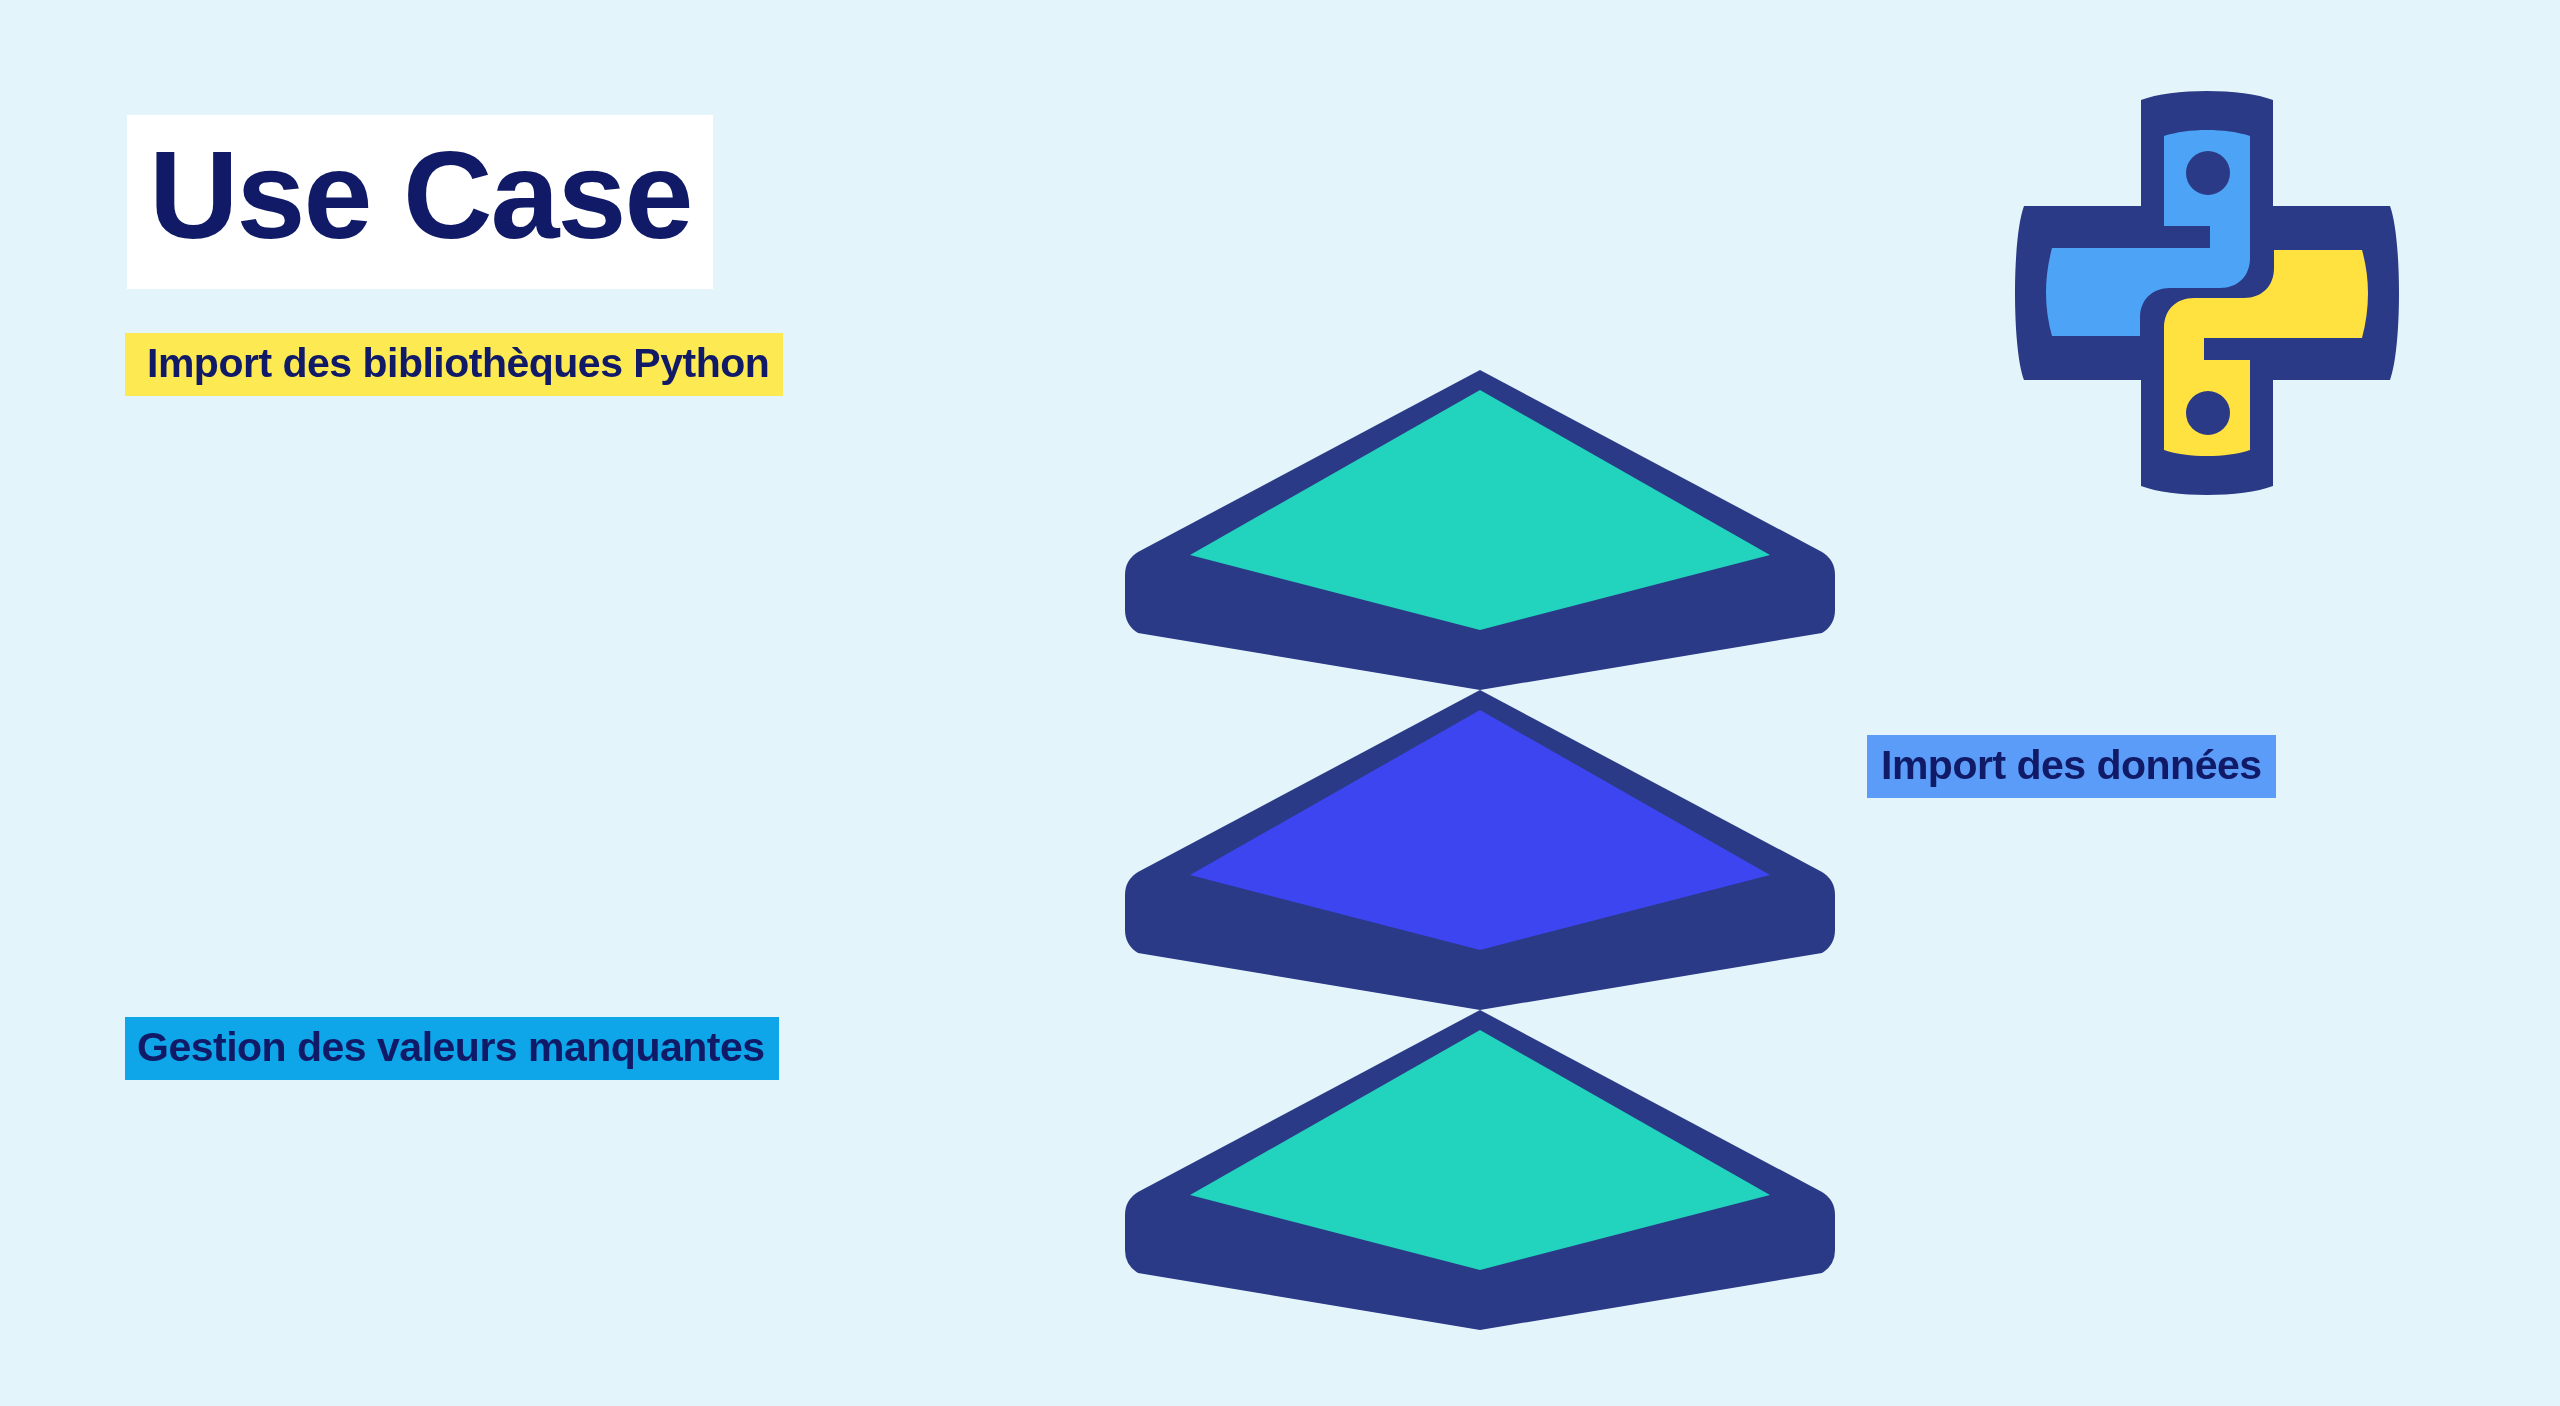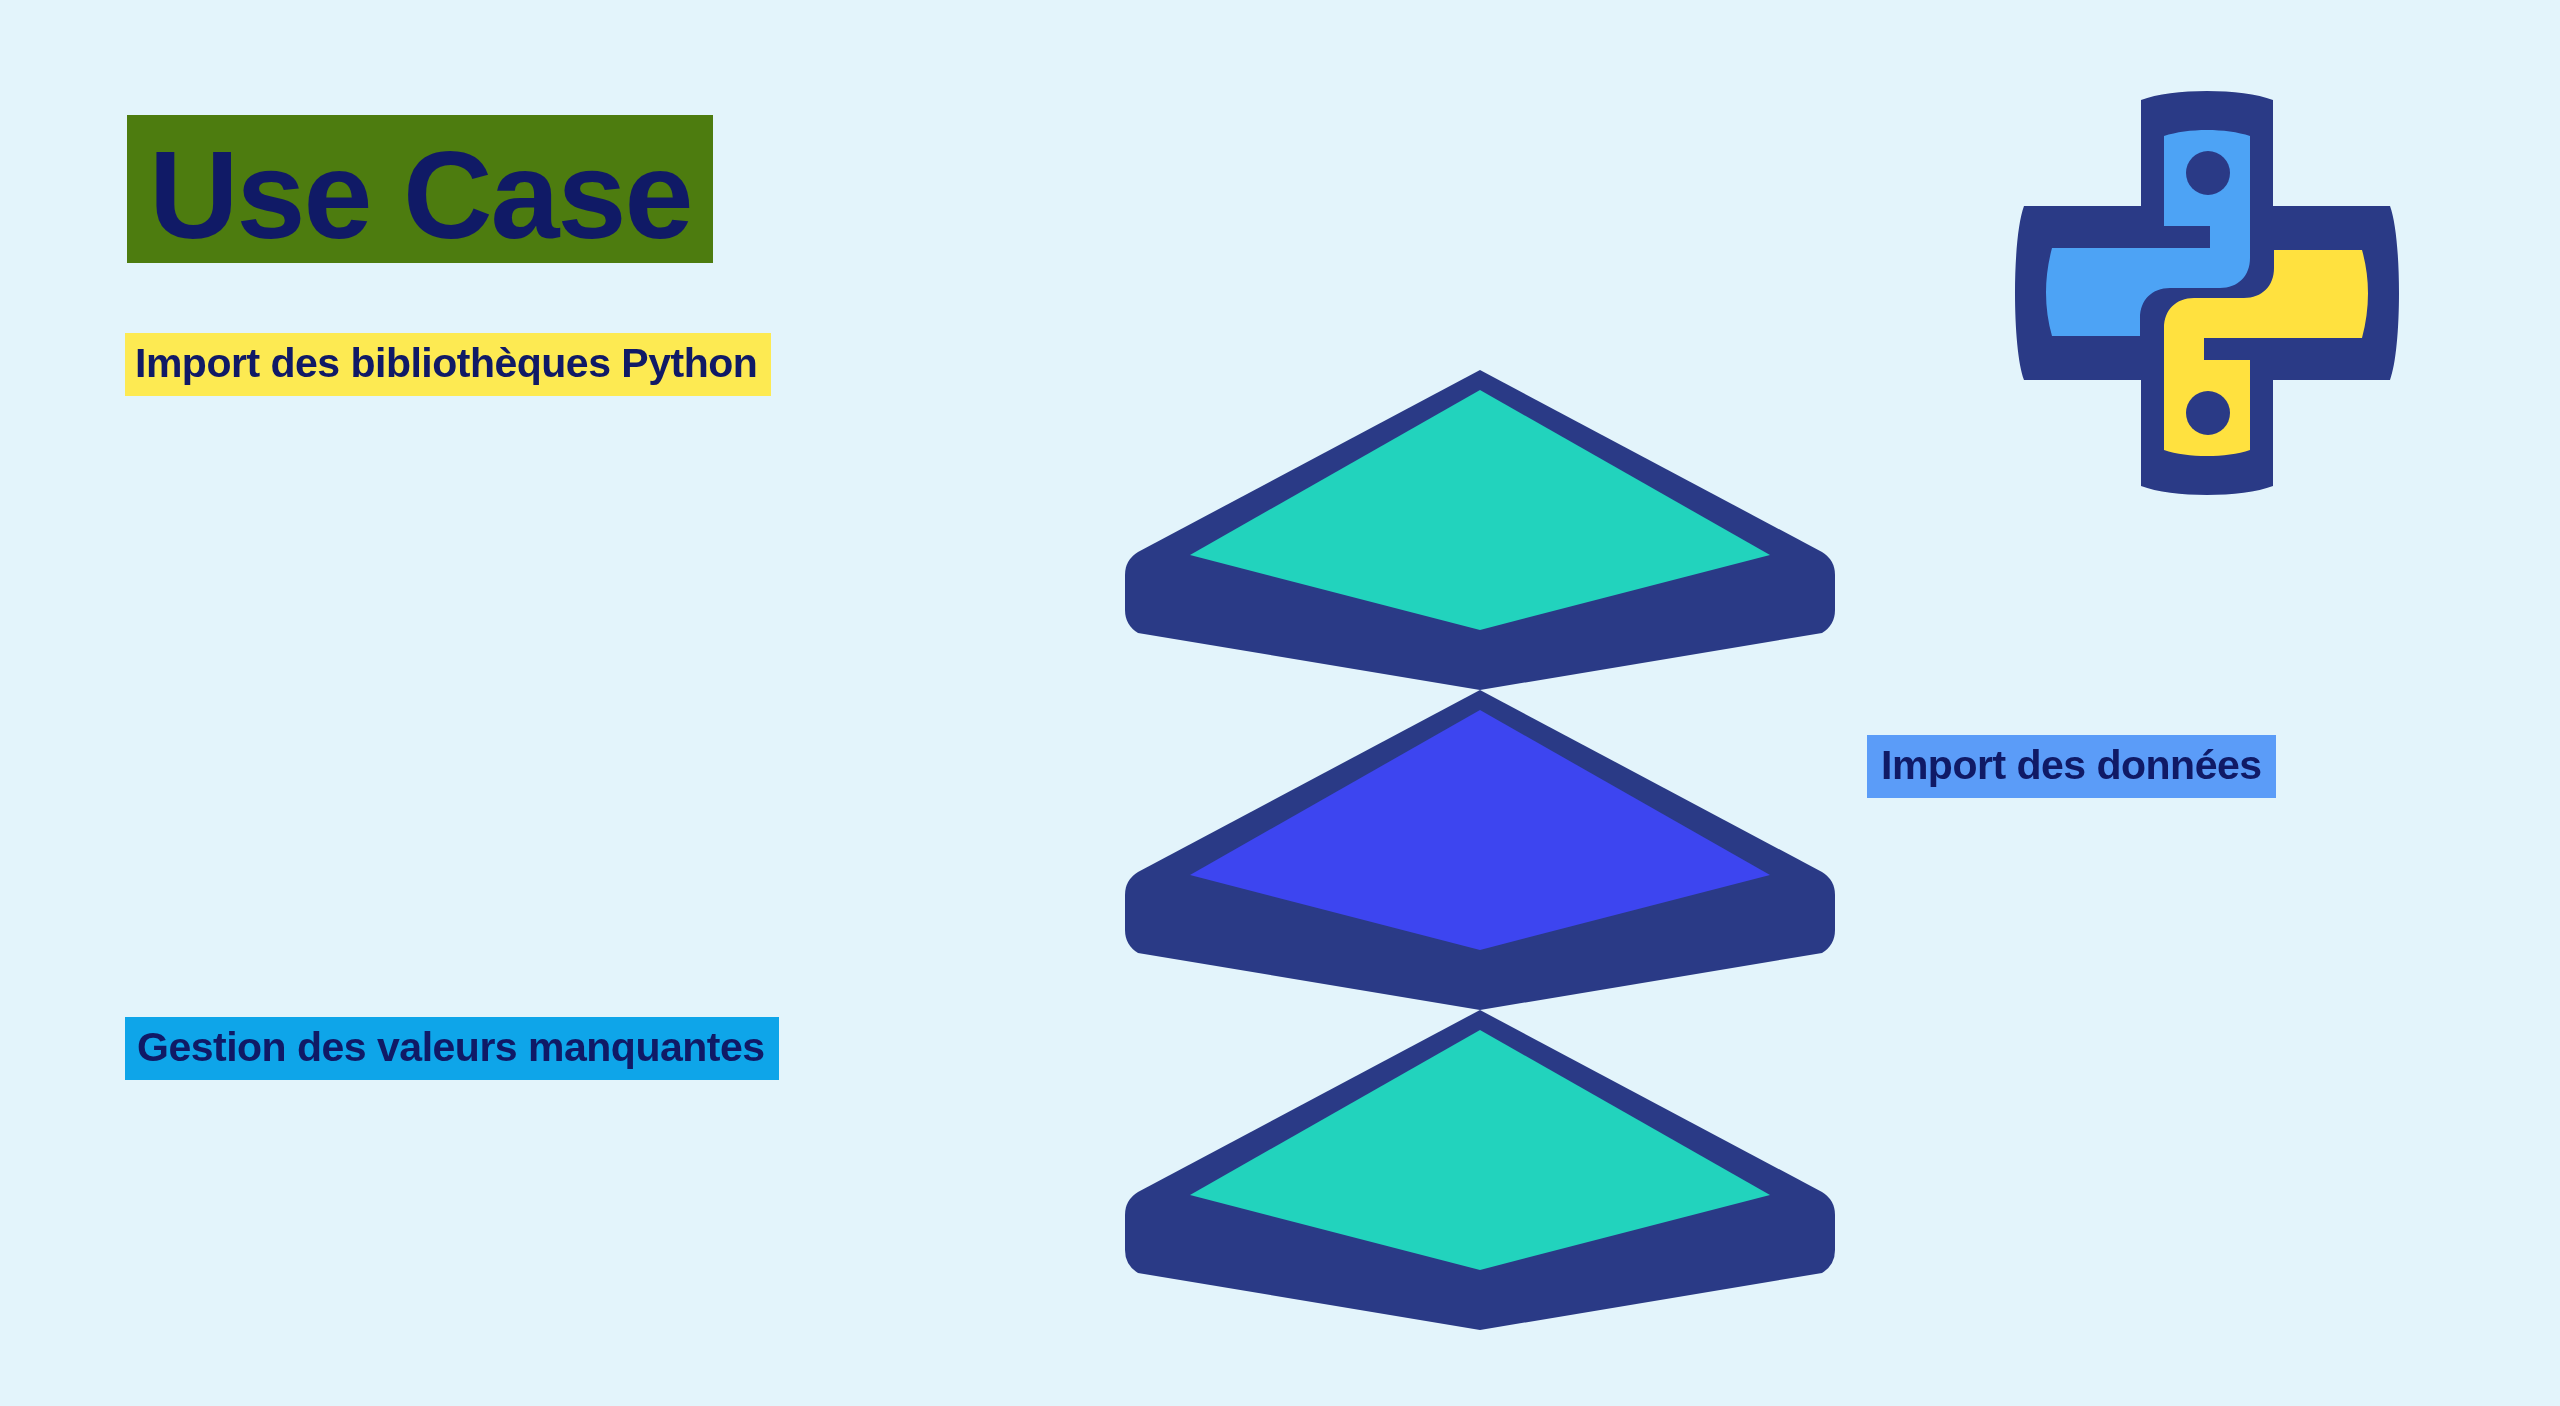--- a/index.html
+++ b/index.html
@@ -25,30 +25,30 @@
     white-space: nowrap;
     color: #101a66;
     font-weight: 700;
     letter-spacing: -0.5px;
     line-height: 1;
   }
 
   #title-block {
     left: 127px;
     top: 115px;
-    padding: 18px 22px 6px 22px;
-    background: #4d7c0f;
+    padding: 18px 22px 32px 22px;
+    background: #ffffff;
     font-size: 124px;
     letter-spacing: -2px;
   }
 
   #label-libs {
     left: 125px;
     top: 333px;
-    padding: 10px 14px 12px 10px;
+    padding: 10px 14px 12px 22px;
     background: #fdea52;
     font-size: 41px;
   }
 
   #label-missing {
     left: 125px;
     top: 1017px;
     padding: 10px 14px 12px 12px;
     background: #0ea5e9;
     font-size: 41px;

